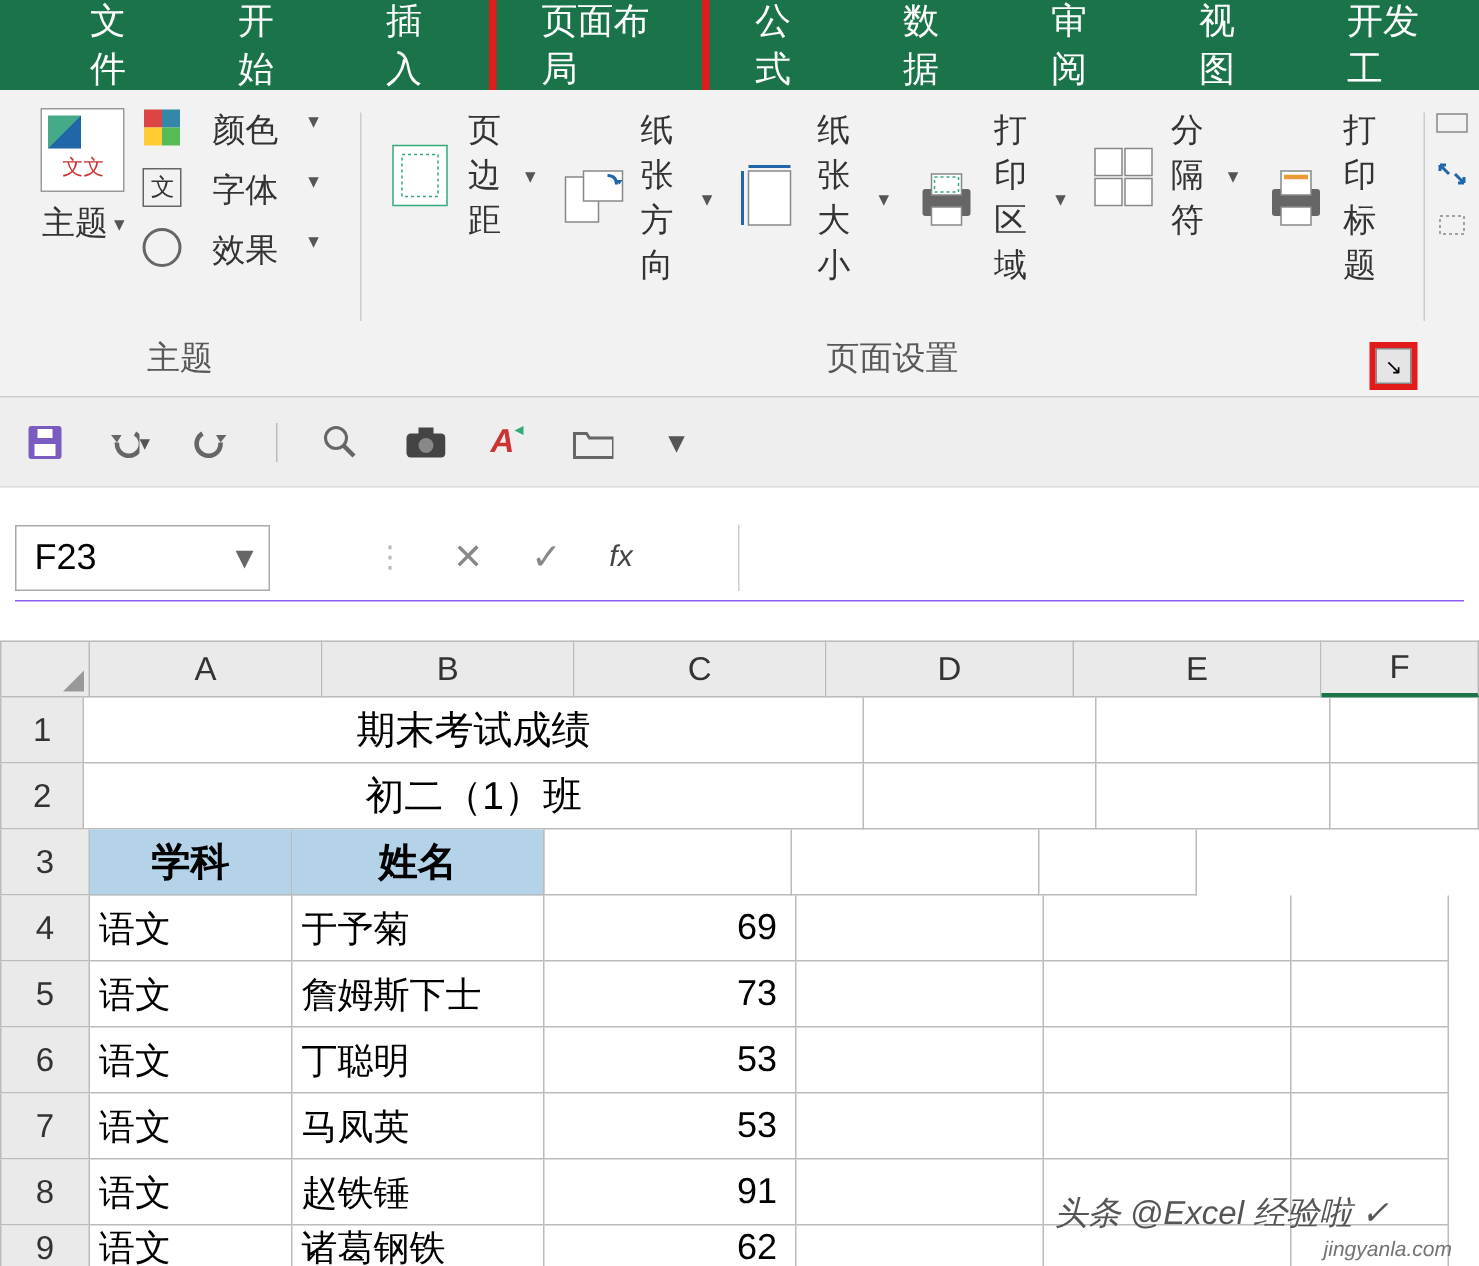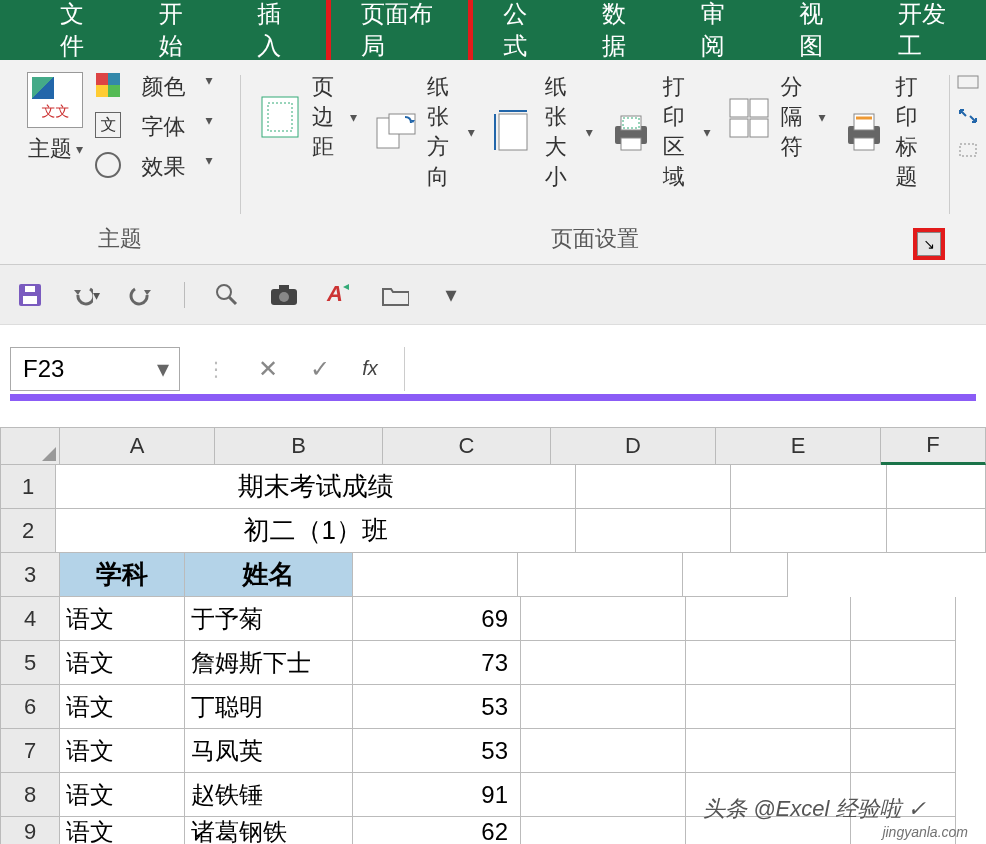--- a/index.html
+++ b/index.html
@@ -42,40 +42,40 @@
     
     .right-strip { width: 36px; padding: 12px 4px; display: flex; flex-direction: column; gap: 14px; align-items: center; }
     .right-strip-icon { width: 24px; height: 20px; }
     
     
     .qat { background: #eeeeee; height: 60px; display: flex; align-items: center; padding: 0 16px; gap: 28px; border-bottom: 1px solid #ddd; }
     .qat-icon { width: 28px; height: 28px; display: flex; align-items: center; justify-content: center; color: #555; font-size: 22px; cursor: pointer; }
     .qat-sep { width: 1px; height: 26px; background: #bbb; }
     
     
-    .formula-bar { background: #fff; height: 58px; display: flex; align-items: center; border-bottom: 7px solid #8b5cf6; margin: 18px 10px 0; }
+    .formula-bar { background: #fff; height: 58px; display: flex; align-items: center; border-bottom: 1px solid #8b5cf6; margin: 18px 10px 0; gap: 44px; }
     .name-box { width: 170px; height: 44px; border: 1px solid #aaa; display: flex; align-items: center; padding: 0 12px; font-size: 24px; position: relative; background:#fff; }
     .name-box-arrow { position: absolute; right: 10px; color: #666; }
     .fb-btns { display: flex; gap: 32px; padding: 0 26px; align-items: center; }
     .fb-btn { color: #888; font-size: 24px; cursor: pointer; }
     .fx-label { font-style: italic; font-size: 20px; color: #444; }
     .formula-input { flex: 1; height: 44px; border: none; border-left: 1px solid #ccc; padding: 0 12px; font-size: 22px; }
     
     
     .sheet { margin-top: 26px; }
     .col-headers { display: flex; height: 38px; }
     .corner { width: 60px; background: #eaeaea; border: 1px solid #bbb; position:relative; }
     .corner::after{content:"";position:absolute;right:3px;bottom:3px;border-style:solid;border-width:0 0 14px 14px;border-color:transparent transparent #999 transparent;}
     .col-h { background: #eaeaea; border: 1px solid #bbb; border-left: none; display: flex; align-items: center; justify-content: center; font-size: 22px; color: #333; }
     .col-A{width:155px;} .col-B{width:168px;} .col-C{width:168px;} .col-D{width:165px;} .col-E{width:165px;} .col-F{width:105px;border-bottom:3px solid #1a7349;}
     
     .row { display: flex; }
     .row-h { width: 60px; background: #eaeaea; border: 1px solid #bbb; border-top: none; display: flex; align-items: center; justify-content: center; font-size: 22px; color: #333; height: 44px; }
     .cell { border: 1px solid #bbb; border-left: none; border-top: none; height: 44px; display: flex; align-items: center; padding: 0 6px; font-size: 24px; }
-    .cell.cA{width:125px;font-family:Liberation Serif, serif;} .cell.cB{width:168px;} .cell.cC{width:168px;} .cell.cD{width:165px;} .cell.cE{width:165px;} .cell.cF{width:105px;}
+    .cell.cA{width:135px;font-family:Liberation Serif, serif;} .cell.cB{width:168px;} .cell.cC{width:168px;} .cell.cD{width:165px;} .cell.cE{width:165px;} .cell.cF{width:105px;}
     .merged-3 { width: 554px; justify-content: center; font-size: 26px; }
     .header-cell { background: #b4d3e8; font-weight: bold; justify-content: center; font-size: 26px; }
     .num { justify-content: flex-end; padding-right: 12px; }
     .row-9 .row-h, .row-9 .cell { height: 30px; }
     
     .watermark { position: absolute; right: 60px; bottom: 20px; font-size: 22px; color: #555; font-style: italic; }
     .watermark-sub { position: absolute; right: 18px; bottom: 4px; font-size: 14px; color: #737373; font-style: italic; }
   </style>
 </head>
 <body>

